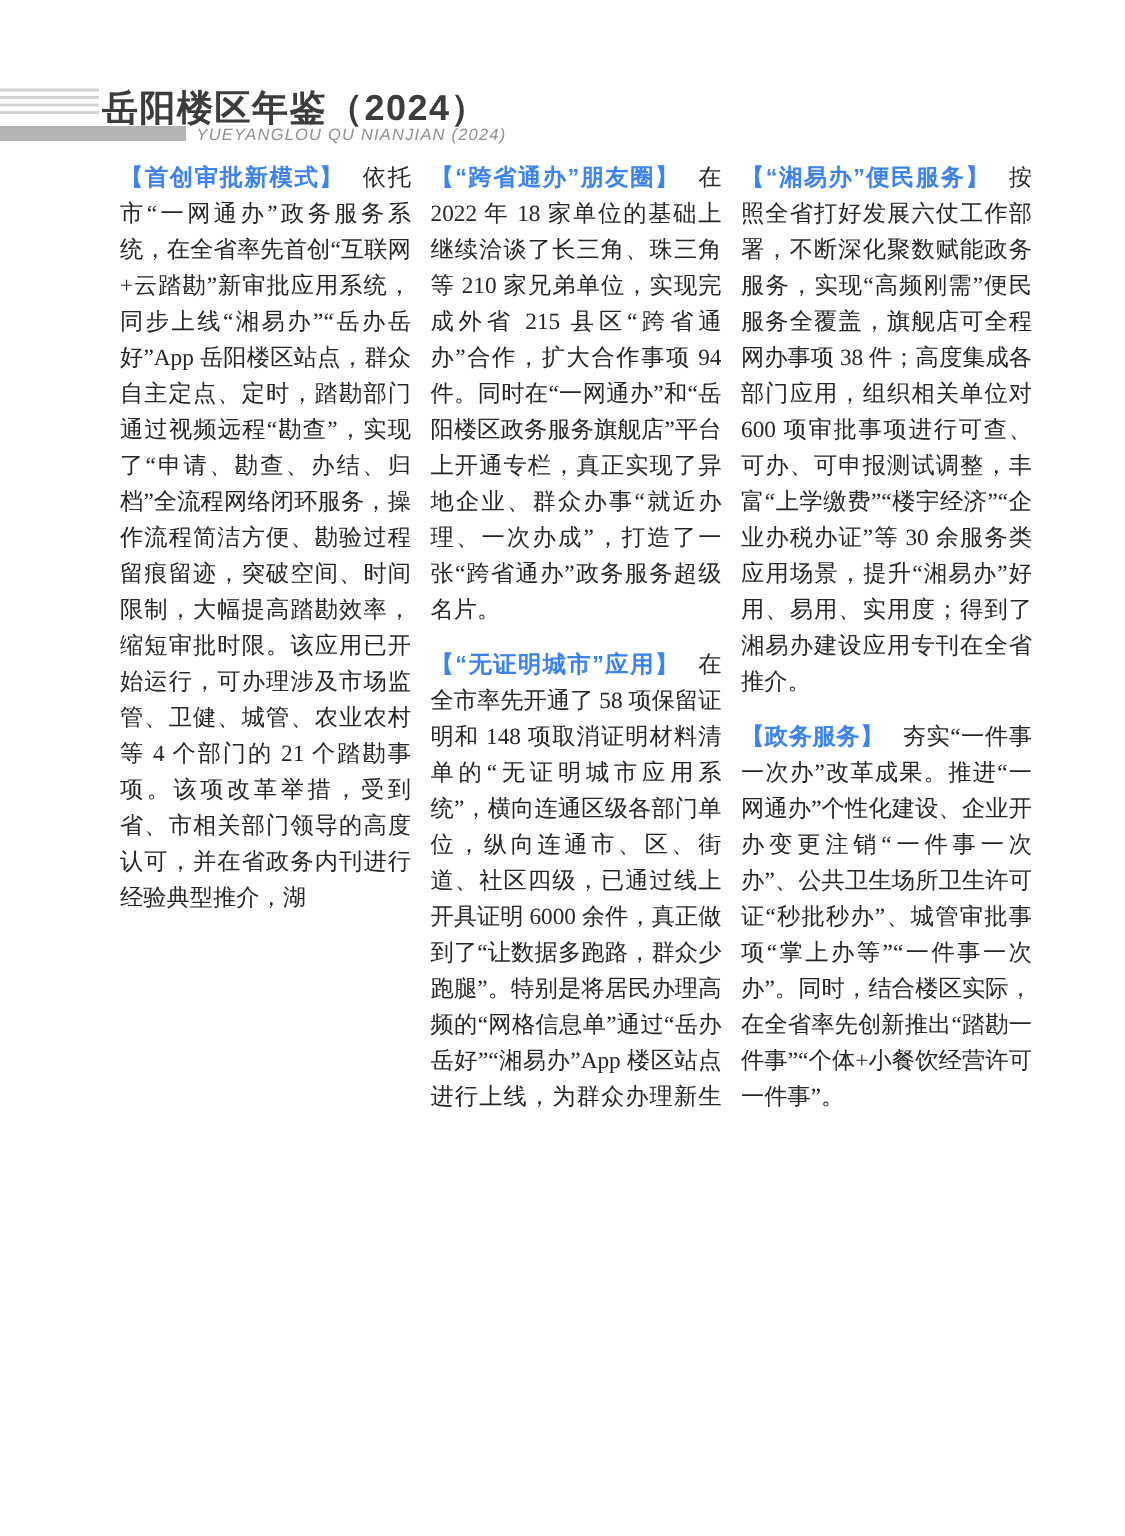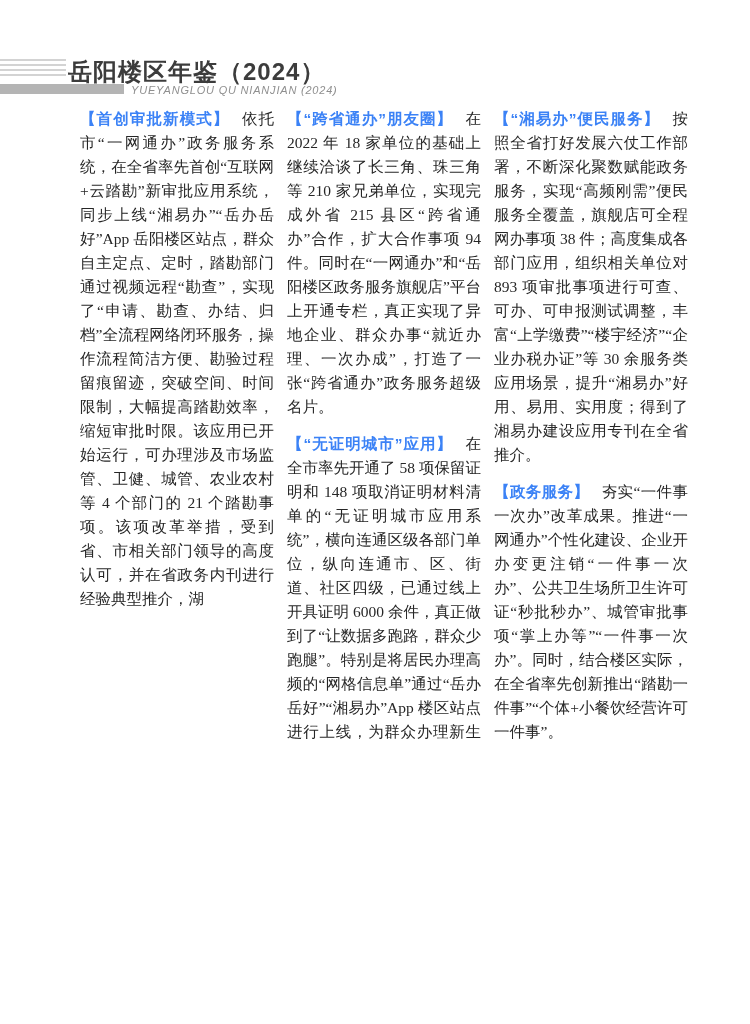--- a/index.html
+++ b/index.html
@@ -79,21 +79,21 @@
     <section class="col c1">
       <p class="blk entry"><span class="h">【首创审批新模式】</span><span class="t">依托市“一网通办”政务服务系统，在全省率先首创“互联网+云踏勘”新审批应用系统，同步上线“湘易办”“岳办岳好”App 岳阳楼区站点，群众自主定点、定时，踏勘部门通过视频远程“勘查”，实现了“申请、勘查、办结、归档”全流程网络闭环服务，操作流程简洁方便、勘验过程留痕留迹，突破空间、时间限制，大幅提高踏勘效率，缩短审批时限。该应用已开始运行，可办理涉及市场监管、卫健、城管、农业农村等 4 个部门的 21 个踏勘事项。该项改革举措，受到省、市相关部门领导的高度认可，并在省政务内刊进行经验典型推介，湖</span></p>
     </section>
 
     <section class="col c2">
       <p class="blk entry"><span class="h">【“跨省通办”朋友圈】</span><span class="t">在 2022 年 18 家单位的基础上继续洽谈了长三角、珠三角等 210 家兄弟单位，实现完成外省 215 县区“跨省通办”合作，扩大合作事项 94 件。同时在“一网通办”和“岳阳楼区政务服务旗舰店”平台上开通专栏，真正实现了异地企业、群众办事“就近办理、一次办成”，打造了一张“跨省通办”政务服务超级名片。</span></p>
       <p class="blk entry"><span class="h">【“无证明城市”应用】</span><span class="t">在全市率先开通了 58 项保留证明和 148 项取消证明材料清单的“无证明城市应用系统”，横向连通区级各部门单位，纵向连通市、区、街道、社区四级，已通过线上开具证明 6000 余件，真正做到了“让数据多跑路，群众少跑腿”。特别是将居民办理高频的“网格信息单”通过“岳办岳好”“湘易办”App 楼区站点进行上线，为群众办理新生入学、银行开户、居住证、水表开户、水表分户、电表开户、电表分户、老年人公交卡等 8 项业务实现掌上申办，做到群众办事“免提交”“电子网格单”线上审。</span></p>
     </section>
 
     <section class="col c3">
-      <p class="blk entry"><span class="h">【“湘易办”便民服务】</span><span class="t">按照全省打好发展六仗工作部署，不断深化聚数赋能政务服务，实现“高频刚需”便民服务全覆盖，旗舰店可全程网办事项 38 件；高度集成各部门应用，组织相关单位对 893 项审批事项进行可查、可办、可申报测试调整，丰富“上学缴费”“楼宇经济”“企业办税办证”等 30 余服务类应用场景，提升“湘易办”好用、易用、实用度；得到了湘易办建设应用专刊在全省推介。</span></p>
+      <p class="blk entry"><span class="h">【“湘易办”便民服务】</span><span class="t">按照全省打好发展六仗工作部署，不断深化聚数赋能政务服务，实现“高频刚需”便民服务全覆盖，旗舰店可全程网办事项 38 件；高度集成各部门应用，组织相关单位对 600 项审批事项进行可查、可办、可申报测试调整，丰富“上学缴费”“楼宇经济”“企业办税办证”等 30 余服务类应用场景，提升“湘易办”好用、易用、实用度；得到了湘易办建设应用专刊在全省推介。</span></p>
       <p class="blk entry"><span class="h">【政务服务】</span><span class="t">夯实“一件事一次办”改革成果。推进“一网通办”个性化建设、企业开办变更注销“一件事一次办”、公共卫生场所卫生许可证“秒批秒办”、城管审批事项“掌上办等”“一件事一次办”。同时，结合楼区实际，在全省率先创新推出“踏勘一件事”“个体+小餐饮经营许可一件事”。</span></p>
     </section>
 
   </main>
 
   <footer>
     <div class="pagenum">120</div>
   </footer>
 
 </div>

